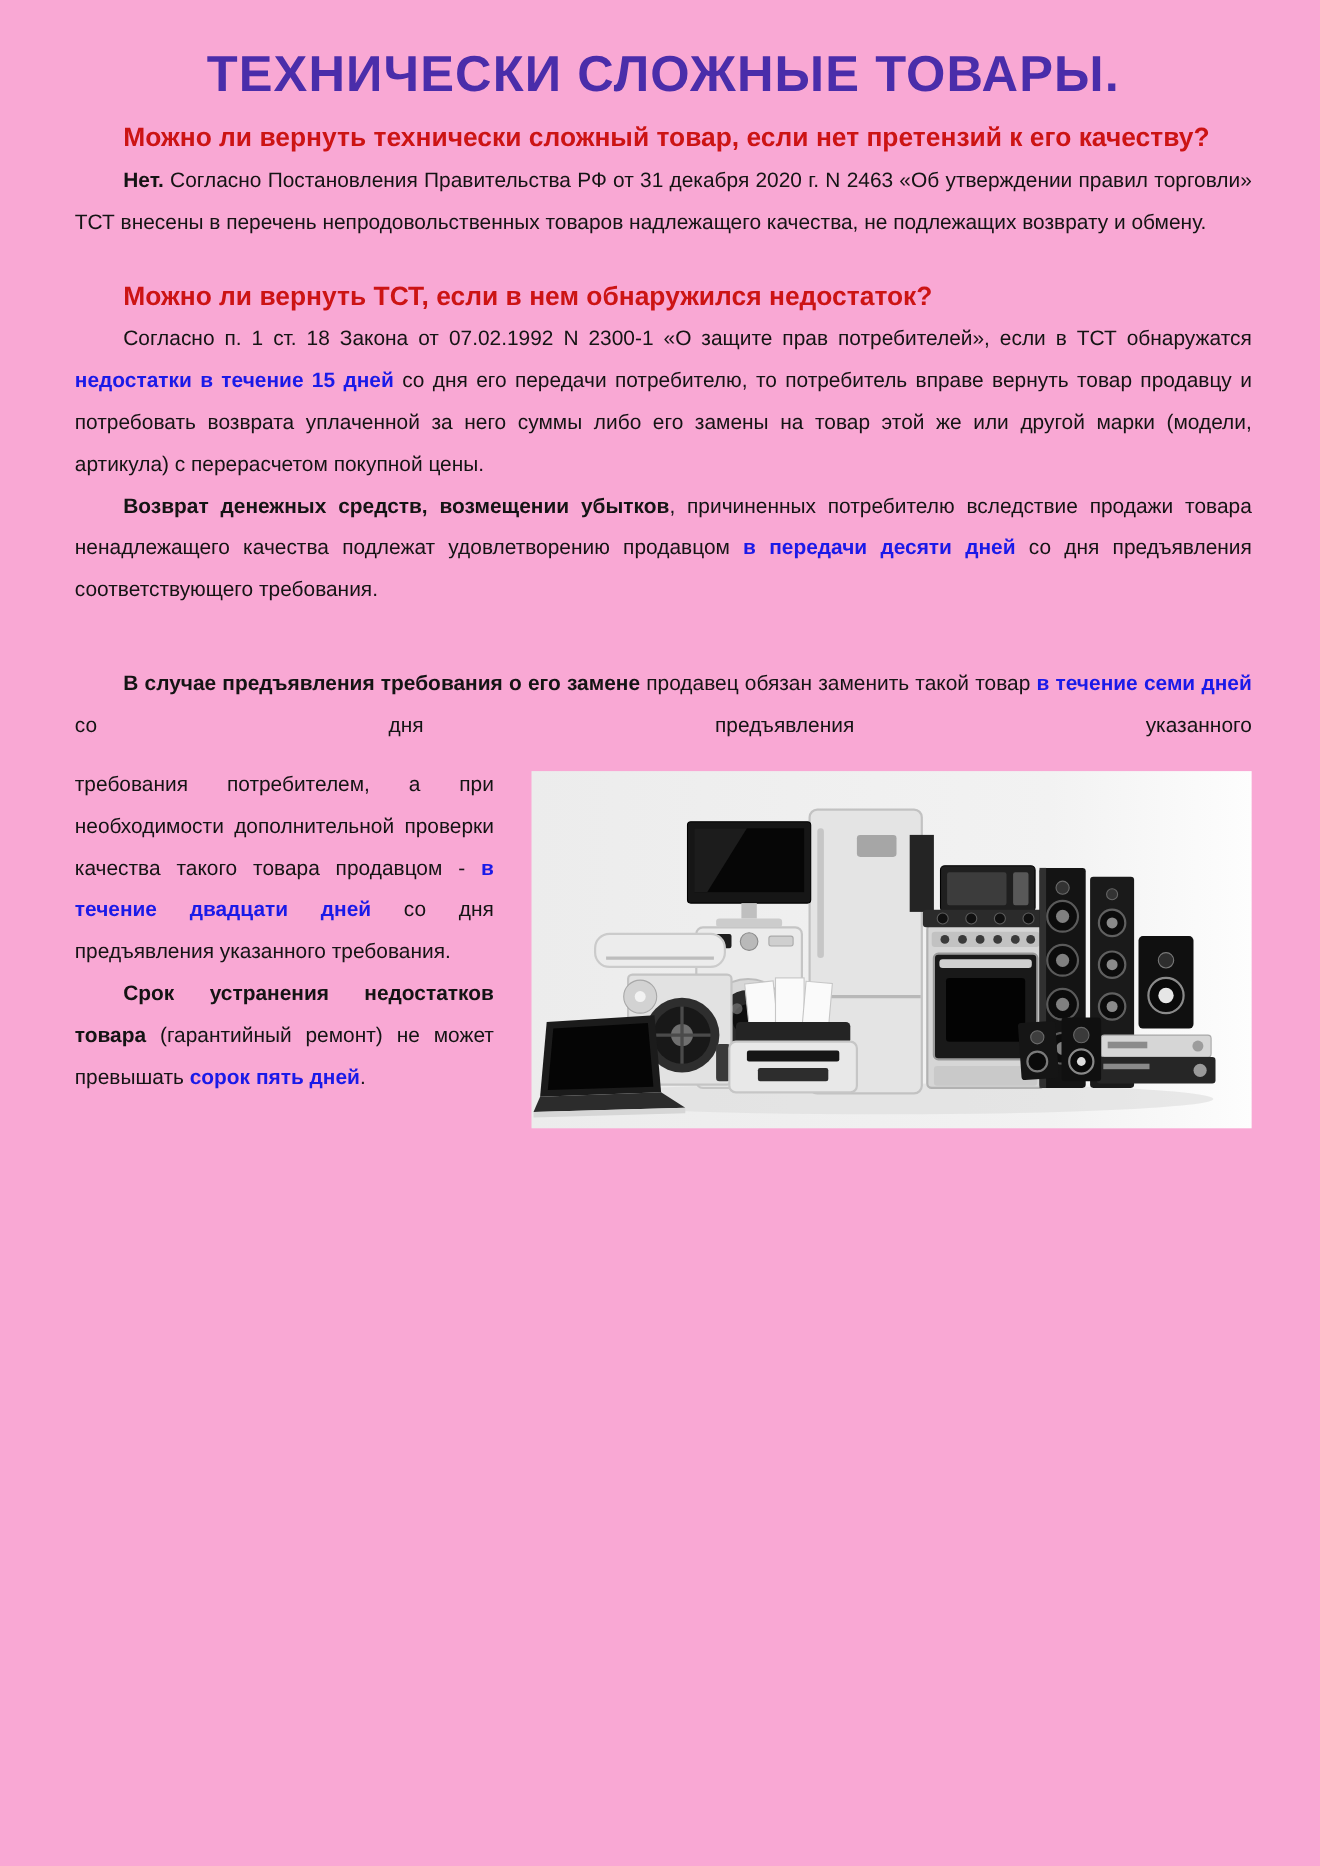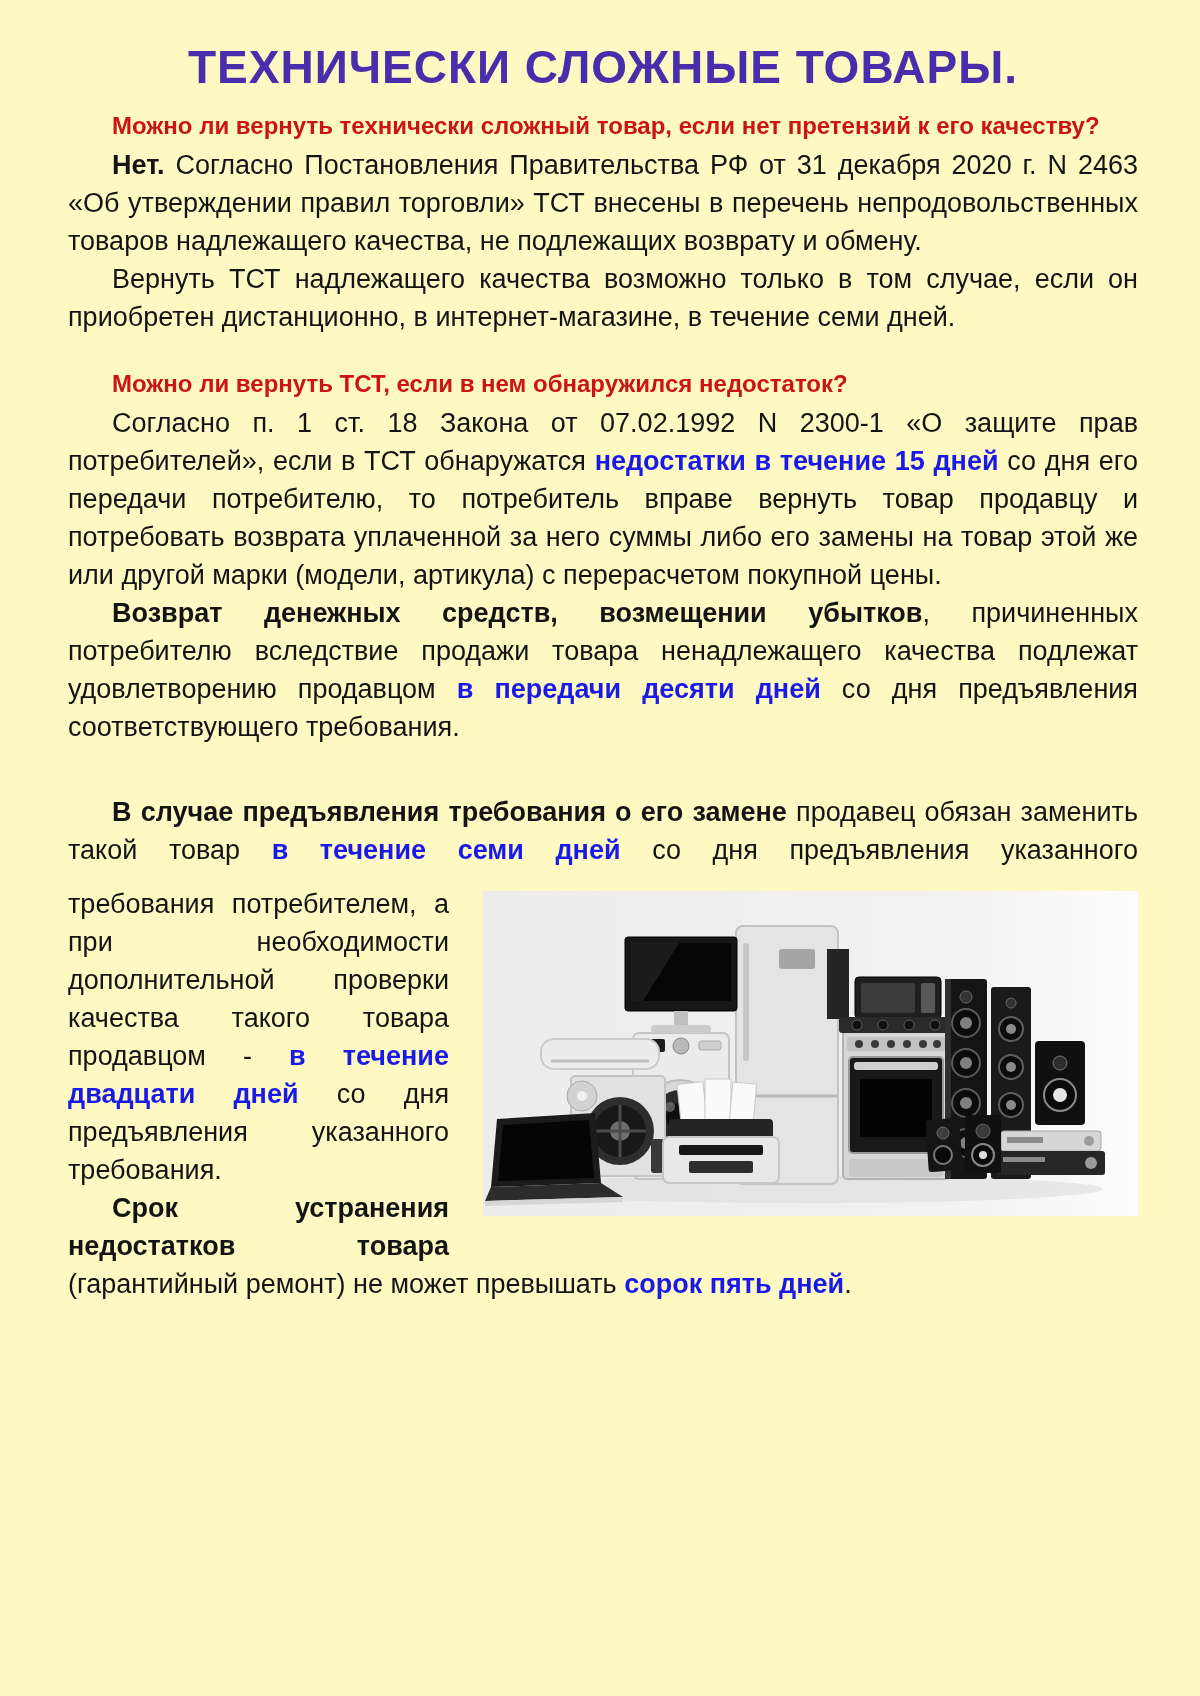--- a/index.html
+++ b/index.html
@@ -7,21 +7,21 @@
     --c-heading:#cc1414;
     --c-highlight:#1a1ae8;
     --c-body:#141414;
   }
   html,body{margin:0;padding:0;background:#ffffff;}
   .page{
     position:relative;
     width:1200px;height:1696px;
     box-sizing:border-box;
     padding:40px 62px 0 68px;
-    background:#fef9c3;
+    background:#f9a8d4;
     font-family:"Liberation Sans","DejaVu Sans",sans-serif;
     color:var(--c-body);
     overflow:hidden;
   }
   .doc-title{
     margin:0 0 12px 0;
     text-align:center;
     font-size:46px;
     font-weight:bold;
     letter-spacing:1px;
@@ -32,21 +32,21 @@
     font-size:24px;
     line-height:40px;
     font-weight:bold;
     color:var(--c-heading);
     text-align:justify;
     text-indent:44px;
   }
   .heading.gap{margin-top:28px;}
   p.body{
     margin:0;
-    font-size:27px;
+    font-size:19px;
     line-height:38px;
     text-align:justify;
     text-indent:44px;
     color:var(--c-body);
   }
   p.body.force-justify{text-align-last:justify;margin-top:47px;}
   p.body.no-indent{text-indent:0;margin-top:16px;}
   .b{font-weight:bold;}
   .hl{font-weight:bold;color:var(--c-highlight);}
   .photo-float{
@@ -61,21 +61,20 @@
 <body>
 
 <div class="page">
 
   <h1 class="doc-title">ТЕХНИЧЕСКИ СЛОЖНЫЕ ТОВАРЫ.</h1>
 
   <h2 class="heading">Можно ли вернуть технически сложный товар, если нет претензий к его качеству?</h2>
 
   <p class="body"><span class="b">Нет.</span><span> Согласно Постановления Правительства РФ от 31 декабря 2020 г. N 2463 «Об утверждении правил торговли»  ТСТ внесены в перечень непродовольственных товаров надлежащего качества, не подлежащих возврату и обмену.</span></p>
 
-  <p class="body">Вернуть ТСТ надлежащего качества возможно  только в том  случае, если он приобретен дистанционно,  в интернет-магазине, в течение семи дней.</p>
 
   <h2 class="heading gap">Можно ли вернуть ТСТ, если в нем обнаружился недостаток?</h2>
 
   <p class="body"><span>Согласно п. 1 ст. 18 Закона от 07.02.1992 N 2300-1 «О защите прав потребителей», если в ТСТ обнаружатся </span><span class="hl">недостатки в течение 15 дней</span><span> со дня его передачи потребителю, то потребитель вправе вернуть товар продавцу и потребовать возврата уплаченной за него суммы либо его замены на товар этой же или другой марки (модели, артикула) с перерасчетом покупной цены.</span></p>
 
 
 
   <p class="body"><span class="b">Возврат денежных средств, возмещении убытков</span><span>, причиненных потребителю вследствие продажи товара ненадлежащего качества подлежат удовлетворению продавцом </span><span class="hl">в передачи десяти дней</span><span> со дня предъявления соответствующего требования.</span></p>
 
   <p class="body force-justify"><span class="b">В случае предъявления требования о его замене</span><span> продавец обязан заменить такой товар </span><span class="hl">в течение семи дней</span><span> со дня предъявления указанного</span></p>

